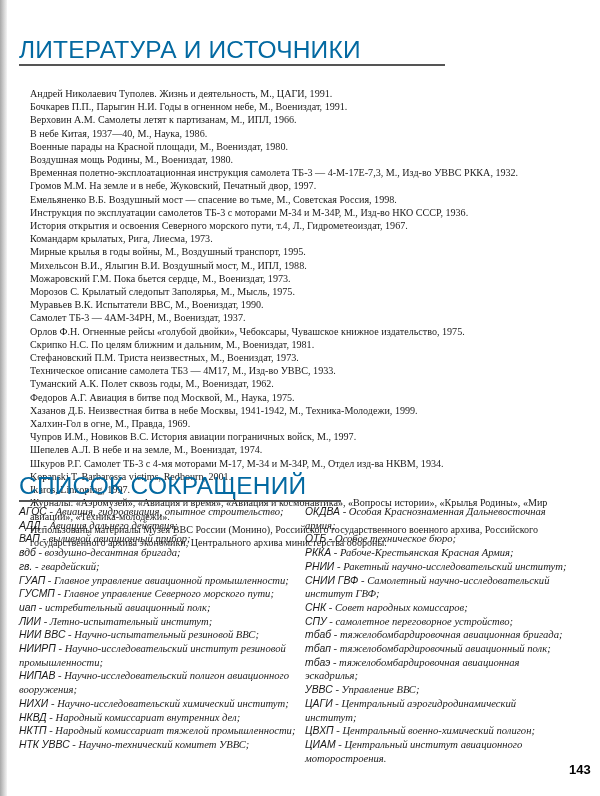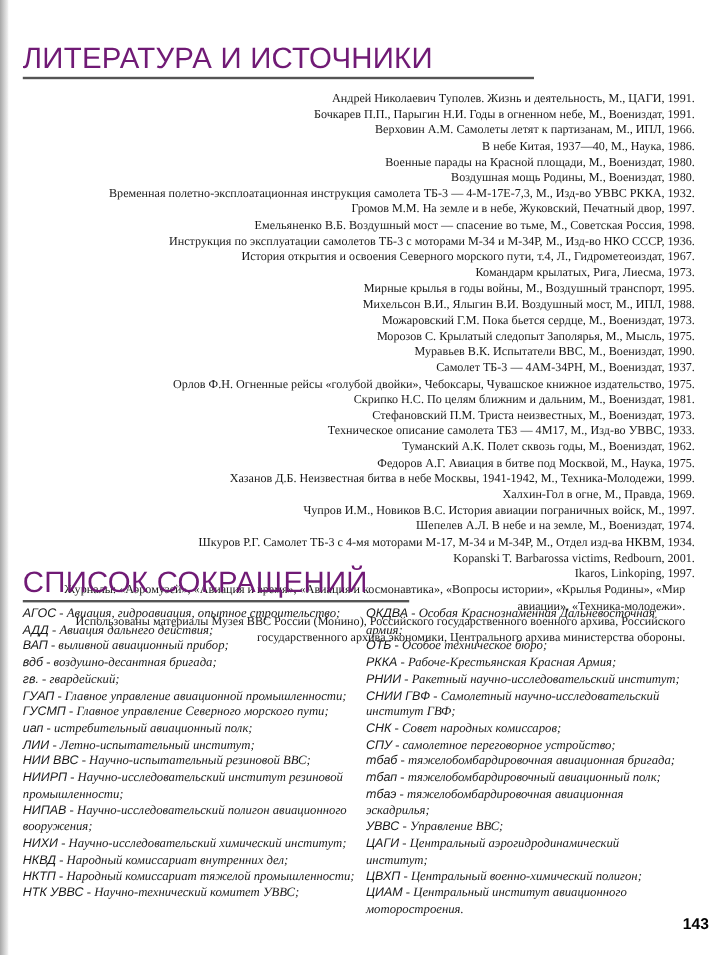--- a/index.html
+++ b/index.html
@@ -29,42 +29,41 @@
     top: 0;
     width: 560px;
   }
   .section-heading {
     position: absolute;
     left: 0;
     font-family: "Liberation Sans", "DejaVu Sans", sans-serif;
     font-weight: normal;
     font-size: 24.5px;
     letter-spacing: 0.2px;
-    color: #701a75;
+    color: #0369a1;
     margin: 0;
     line-height: 1;
     white-space: nowrap;
   }
   .heading-rule {
     position: absolute;
     left: 0;
     height: 1.5px;
     background: #555;
   }
   .lit-list {
     position: absolute;
     left: 0;
     top: 76px;
     width: 560px;
-    margin: 0;
+    margin: 11px;
     padding: 0;
     list-style: none;
     font-size: 10.1px;
     line-height: 13.2px;
-    text-align: right;
   }
   .lit-list li {
     margin: 0;
     padding: 0;
     white-space: nowrap;
   }
   .lit-list li.wrap {
     white-space: normal;
     width: 552px;
   }

